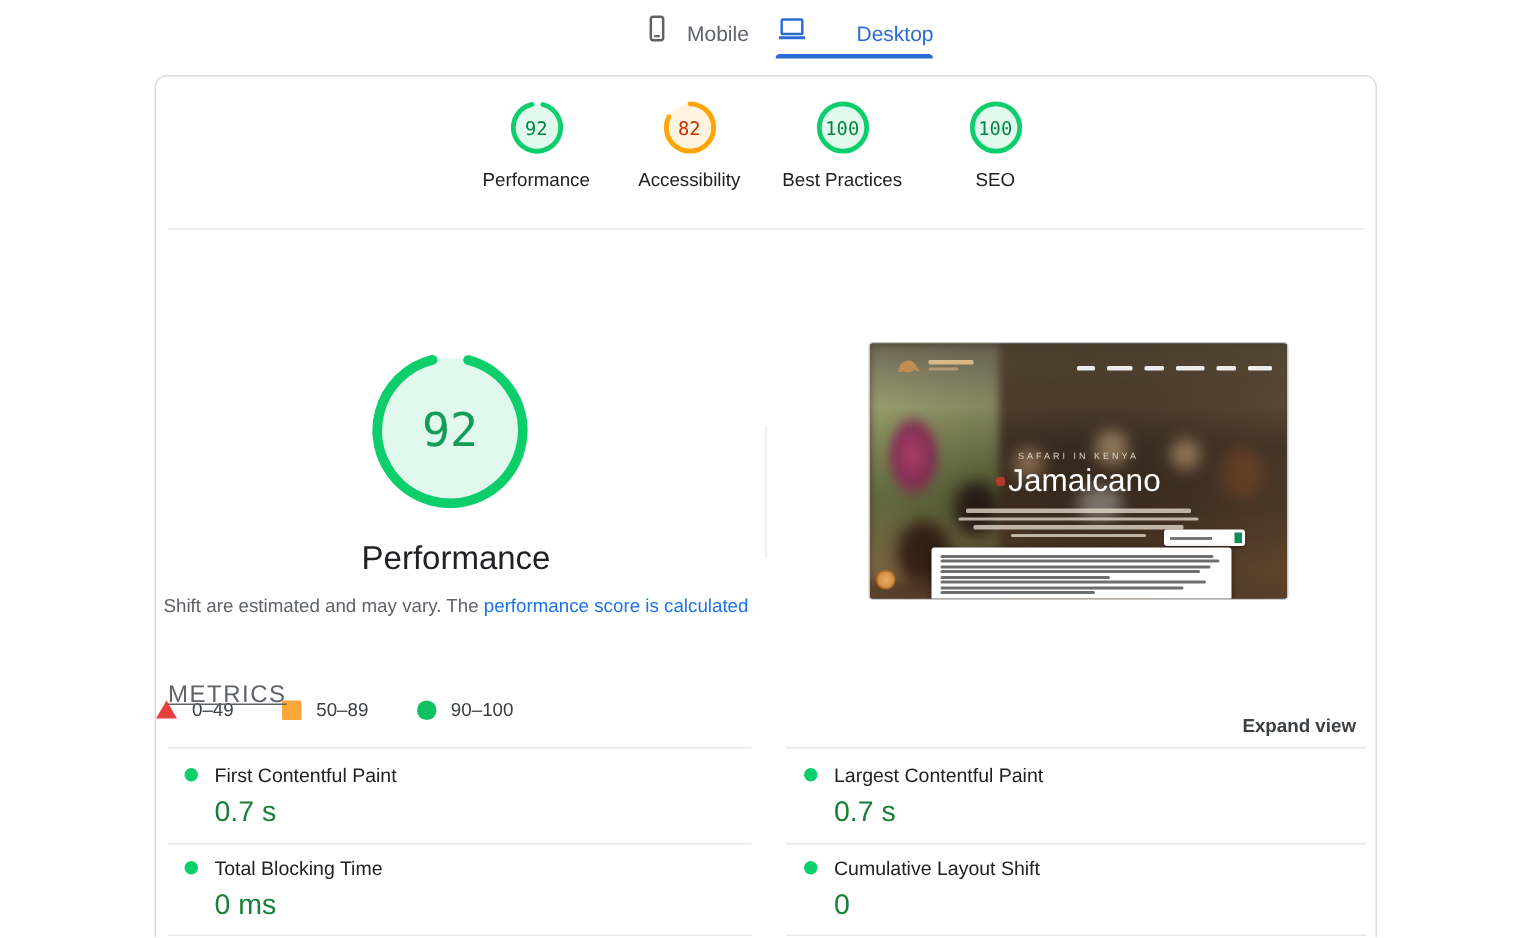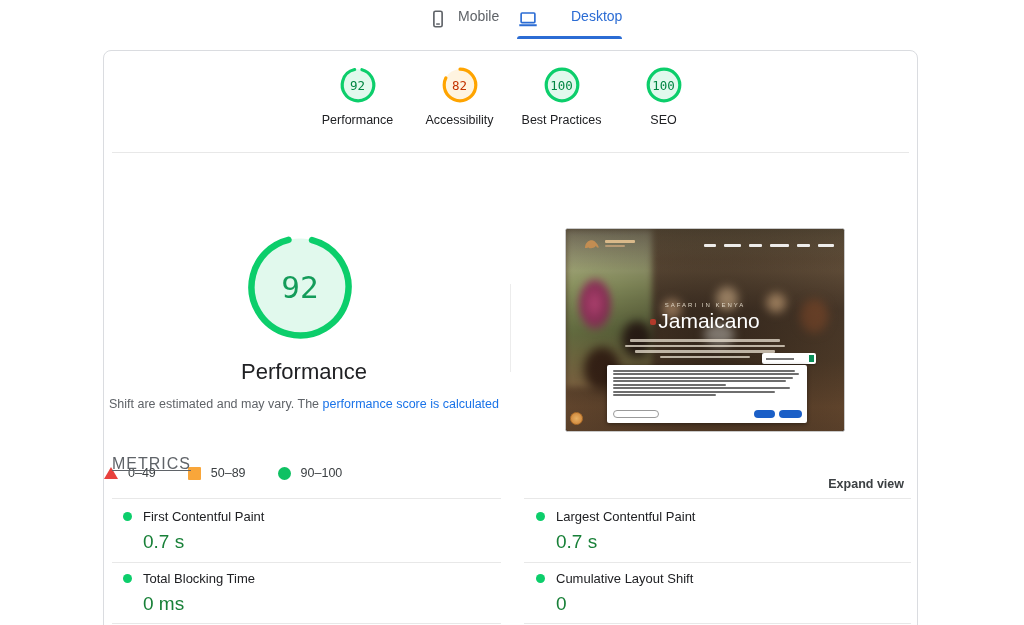--- a/index.html
+++ b/index.html
@@ -1,20 +1,20 @@
 <!DOCTYPE html>
 <html><head>
 <meta charset="utf-8">
 <style>
   * { margin:0; padding:0; box-sizing:border-box; }
   body { background:#fff; font-family:"Liberation Sans", sans-serif; }
   #frame { position:relative; width:1024px; height:625px; background:#fff; overflow:hidden; margin:0 auto; }
 
   
-  .tab { position:absolute; top:8px; display:flex; align-items:flex-start; gap:9px; padding-bottom:9px; cursor:pointer; }
+  .tab { position:absolute; top:8px; display:flex; align-items:flex-end; gap:9px; padding-bottom:9px; cursor:pointer; }
   .tab-mobile { left:427px; }
   .tab-desktop { left:517px;gap:32px; }
   .tab-label { font-size:14px; color:#5f6368; }
   .tab-desktop .tab-label { color:#2b6cd4; font-weight:500; }
   .tab-underline { position:absolute; left:0; right:0; bottom:0; height:3px; background:#2b6cd4; border-radius:3px 3px 0 0; }
 
   
   .card { position:absolute; left:103px; top:50px; width:815px; height:600px; background:#fff;
           border:1px solid #dadce0; border-radius:8px; }
 
@@ -51,21 +51,21 @@
 
   
   .metrics-heading { position:absolute; left:8px; top:404px; font-size:16px; letter-spacing:1px;
                      color:#5f6368; font-weight:500;text-decoration:underline; }
   .expand-view { position:absolute; right:13px; top:426px; font-size:12.5px; color:#3c4043; cursor:pointer;font-weight:bold; }
   .metric-dot { position:absolute; width:9px; height:9px; border-radius:50%; background:#0cce6b; }
   .metric-name { position:absolute; font-size:13px; color:#202124; white-space:nowrap; }
   .metric-value { position:absolute; font-size:19px; color:#188038; }
 
   
-  .thumb { position:absolute; left:461px; top:177px; width:280px; height:204px; border:1px solid #c9c9c9;
+  .thumb { position:absolute; left:475px; top:177px; width:280px; height:172px; border:1px solid #c9c9c9;
            border-radius:3px; overflow:hidden; background:#000000; cursor:pointer; }
   .photo { position:absolute; inset:0;
            background:linear-gradient(180deg,#8d7a5c 0%,#6b563f 15%,#4e3c2c 40%,#55402c 65%,#684a30 88%,#5e432c 100%); }
   .strip-left { position:absolute; left:0; top:0; width:86px; height:158px;
                 background:linear-gradient(180deg,#cbc7a9 0%,#9ca76d 35%,#6f7d49 65%,#8a6d48 100%);
                 filter:blur(3px); opacity:.95; }
   .flower { position:absolute; left:10px; top:46px; width:38px; height:58px;
             background:radial-gradient(closest-side,#cc4b82,#9c3563 65%,rgba(156,53,99,0)); filter:blur(3px); }
   .blob { position:absolute; border-radius:50%; filter:blur(5px); }
   .top-shade { position:absolute; left:0; right:0; top:0; height:42px;

